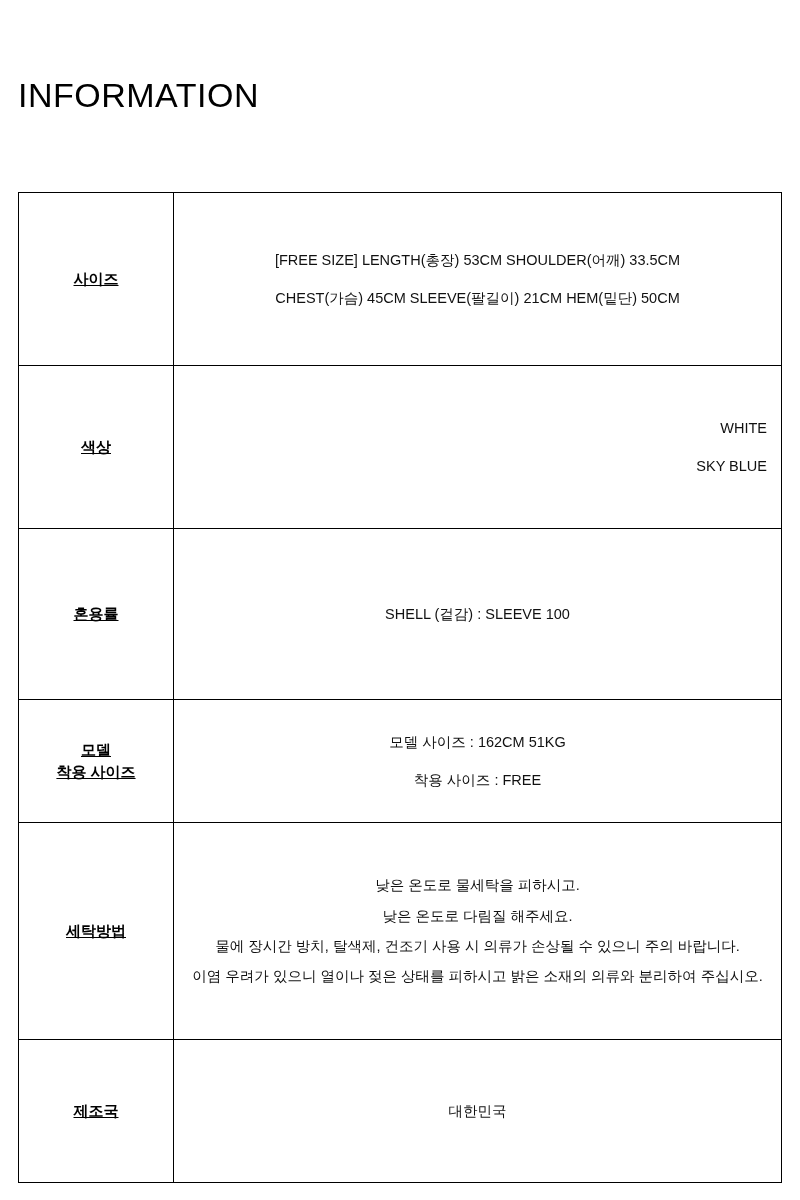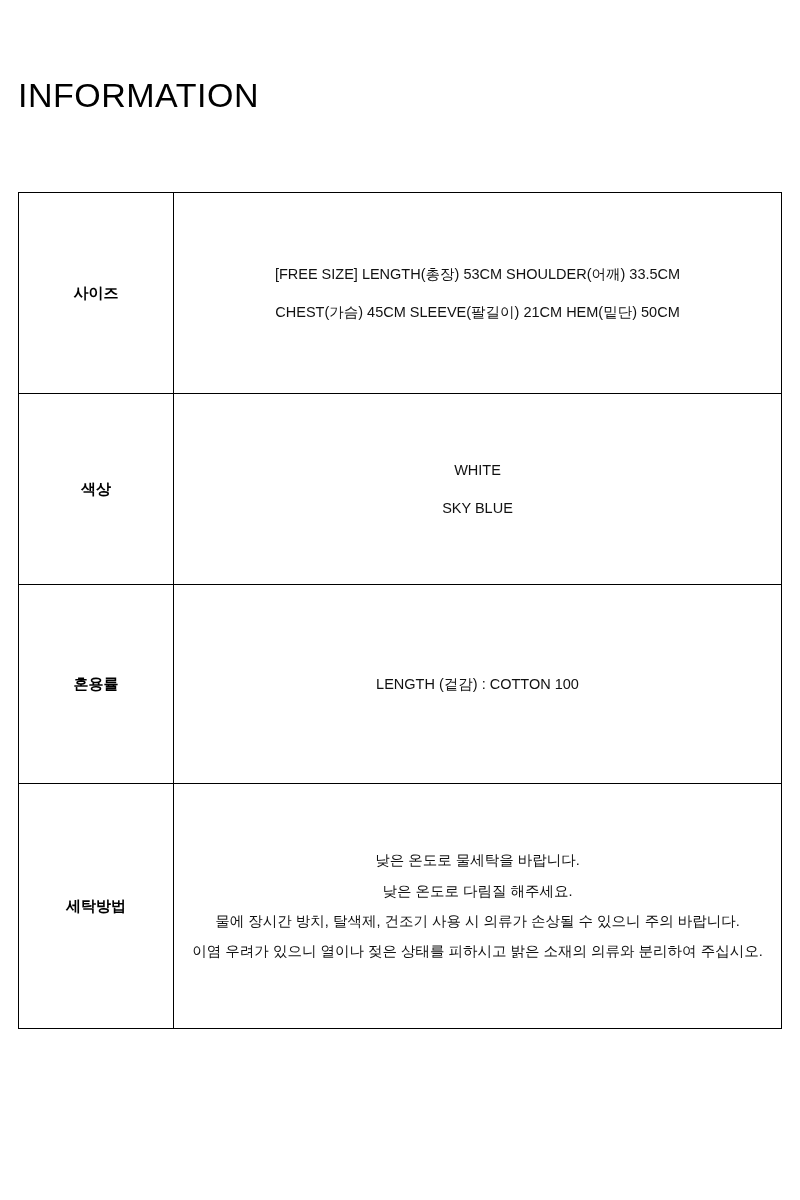--- a/index.html
+++ b/index.html
@@ -49,37 +49,37 @@
     font-size: 15px;
     font-weight: bold;
     line-height: 1.45;
     padding: 6px 4px;
   }
   td.value-cell {
     text-align: center;
     font-size: 14.5px;
     font-weight: 400;
     line-height: 1.55;
-    padding: 24px 14px;
+    padding: 10px 14px;
     color: #111111;
   }
   .row-size td { height: 152px; }
   .row-color td { height: 142px; }
   .row-blend td { height: 150px; }
   .row-model td { height: 102px; }
   .row-wash td { height: 196px; }
   .row-origin td { height: 122px; }
 
   .value-line { display: block; }
   .value-line + .value-line { margin-top: 15px; }
-  .color-line { display: block; }
+  .color-line { display: block; text-align: right; }
   .color-line + .color-line { margin-top: 16px; }
   .wash-line { display: block; }
   .wash-line + .wash-line { margin-top: 8px; }
-  .label-line { display: block; }
+  .label-line { display: block; text-decoration: underline; }
 </style>
 </head>
 <body>
 
 <div class="page">
 
   <h1 class="page-title">INFORMATION</h1>
 
   <table class="info-table">
     <tbody>
@@ -101,33 +101,51 @@
           <span class="color-line">WHITE</span>
           <span class="color-line">SKY BLUE</span>
         </td>
       </tr>
 
       <tr class="row-blend">
         <td class="label-cell">
           <span class="label-line">혼용률</span>
         </td>
         <td class="value-cell">
-          <span class="value-line">LENGTH (겉감) : COTTON 100</span>
+          <span class="value-line">SHELL (겉감) : SLEEVE 100</span>
         </td>
       </tr>
 
+      <tr class="row-model">
+        <td class="label-cell">
+          <span class="label-line">모델</span>
+          <span class="label-line">착용 사이즈</span>
+        </td>
+        <td class="value-cell">
+          <span class="value-line">모델 사이즈 : 162CM 51KG</span>
+          <span class="value-line">착용 사이즈 :  FREE</span>
+        </td>
+      </tr>
 
       <tr class="row-wash">
         <td class="label-cell">
           <span class="label-line">세탁방법</span>
         </td>
         <td class="value-cell">
-          <span class="wash-line">낮은 온도로 물세탁을 바랍니다.</span>
+          <span class="wash-line">낮은 온도로 물세탁을 피하시고.</span>
           <span class="wash-line">낮은 온도로 다림질 해주세요.</span>
           <span class="wash-line">물에 장시간 방치, 탈색제, 건조기 사용 시 의류가 손상될 수 있으니 주의 바랍니다.</span>
           <span class="wash-line">이염 우려가 있으니 열이나 젖은 상태를 피하시고 밝은 소재의 의류와 분리하여 주십시오.</span>
         </td>
       </tr>
 
+      <tr class="row-origin">
+        <td class="label-cell">
+          <span class="label-line">제조국</span>
+        </td>
+        <td class="value-cell">
+          <span class="value-line">대한민국</span>
+        </td>
+      </tr>
     </tbody>
   </table>
 
 </div>
 
 </body></html>

